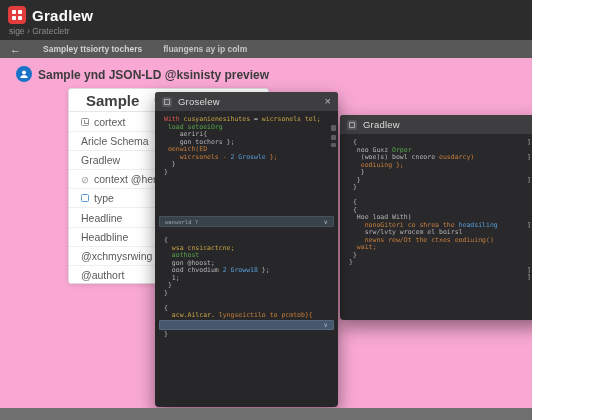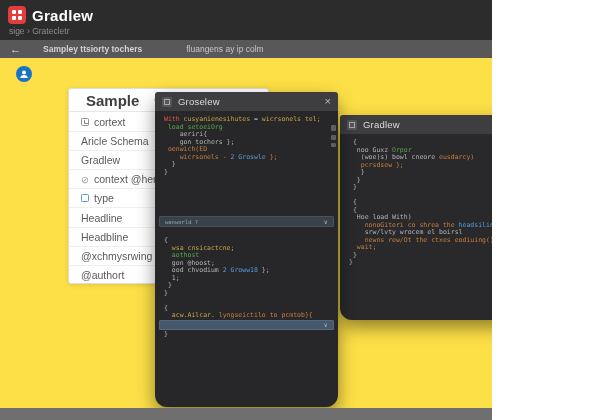--- a/index.html
+++ b/index.html
@@ -1,34 +1,34 @@
 <!DOCTYPE html>
 <html><head>
 <meta charset="utf-8">
 <style>
   *{margin:0;padding:0;box-sizing:border-box}
   html,body{width:600px;height:420px;overflow:hidden}
   body{font-family:"Liberation Sans",sans-serif;background:#fff}
-  .screen{position:relative;width:492px;height:420px;background:#fde047;overflow:hidden}
+  .screen{position:relative;width:532px;height:420px;background:#f9a8d4;overflow:hidden}
 
   
   .titlebar{position:absolute;top:0;left:0;width:600px;height:40px;background:#2c2c2c;z-index:10}
   .app-icon{position:absolute;left:8px;top:6px;width:18px;height:18px;background:#e23c3c;border-radius:4px;
     display:grid;grid-template-columns:4px 4px;grid-template-rows:4px 4px;gap:2px;place-content:center}
   .app-icon i{background:#fff;border-radius:1px;display:block}
   .win-title{position:absolute;left:32px;top:7px;font-size:15px;font-weight:700;color:#fff;letter-spacing:.3px}
   .win-close{position:absolute;right:10px;top:8px;font-size:15px;color:#c9c9c9;line-height:1}
   .breadcrumb{position:absolute;left:9px;top:26px;font-size:8.5px;color:#8d8d8d}
 
   
   .toolbar{position:absolute;top:40px;left:0;width:600px;height:18px;background:#585858;display:flex;align-items:center;z-index:10;
     font-size:8.5px;font-weight:700;color:#d2d2d2}
   .toolbar .back{margin-left:10px;font-size:11px;font-weight:400;color:#e6e6e6}
   .toolbar .t1{margin-left:22px}
-  .toolbar .t2{margin-left:44px;font-weight:400;color:#c6c6c6}
+  .toolbar .t2{margin-left:21px;font-weight:700;color:#c6c6c6}
   .toolbar .kebab{margin-left:auto;margin-right:-1px;color:#ddd;font-size:10px}
 
   
   .person-badge{position:absolute;left:16px;top:66px;width:16px;height:16px;border-radius:50%;background:#1a73c7;z-index:1;
     display:flex;align-items:center;justify-content:center}
   .page-heading{position:absolute;left:38px;top:68px;font-size:12px;font-weight:700;color:#3c3c3c;z-index:1}
 
   
   .panel{position:absolute;left:68px;top:88px;width:201px;height:196px;background:#fff;border:1px solid #ddd;border-radius:3px;
     box-shadow:0 1px 5px rgba(0,0,0,.13);z-index:1}
@@ -39,21 +39,21 @@
   .panel ul{list-style:none}
   .panel li{height:19.1px;display:flex;align-items:center;padding-left:12px;font-size:10.5px;color:#5a5a5a;border-top:1px solid #efefef}
   .panel li:first-child{border-top:none}
   .pi{display:inline-flex;margin-right:5px;align-items:center;justify-content:center}
   .pi-sq{width:8px;height:8px;border:1px solid #8f8f8f;border-radius:1.5px;position:relative}
   .pi-sq::after{content:"";position:absolute;left:1.5px;top:1.5px;width:3px;height:3px;border-left:1px solid #8f8f8f;border-bottom:1px solid #8f8f8f}
   .pi-at{font-size:9.5px;color:#9a9a9a;line-height:1}
   .pi-cb{width:8px;height:8px;border:1.5px solid #5b9bd5;border-radius:1.5px;background:#fff}
 
   
-  .editor{position:absolute;background:#272729;border-radius:12px;box-shadow:0 7px 18px rgba(0,0,0,.45)}
+  .editor{position:absolute;background:#272729;border-radius:4px;box-shadow:0 7px 18px rgba(0,0,0,.45)}
   .editor1{left:155px;top:92px;width:183px;height:315px;z-index:3}
   .editor2{left:340px;top:115px;width:205px;height:205px;z-index:2;background:#29292b}
   .ed-titlebar{height:19px;background:#3e3e40;border-radius:3px 3px 0 0;display:flex;align-items:center;padding:0 7px}
   .ed-icon{width:10px;height:10px;background:#56565a;border-radius:2px;margin-right:6px;position:relative;flex:none}
   .ed-icon::after{content:"";position:absolute;left:2px;top:2px;width:4px;height:4px;border:1px solid #a8a8ac}
   .ed-title{font-size:9.5px;color:#dcdcdc;letter-spacing:.2px}
   .ed-close{margin-left:auto;color:#b9b9b9;font-size:11px;line-height:1}
   .code{padding:5px 0 0 9px;font-family:"DejaVu Sans Mono",monospace;font-size:6.5px}
   .cl{height:7.5px;line-height:7.5px;white-space:pre;position:relative}
   .rm{position:absolute;right:14px;top:0;color:#b8b8b8}
@@ -98,20 +98,21 @@
     <span class="t2">fluangens ay ip colm</span>
     <span class="kebab">⋮</span>
   </nav>
 
   <div class="person-badge">
     <svg width="10" height="10" viewBox="0 0 10 10">
         <circle cx="5" cy="3.4" r="2" fill="#fff"></circle>
         <path d="M1.2 9 C1.5 6.7 3 5.9 5 5.9 C7 5.9 8.5 6.7 8.8 9 Z" fill="#fff"></path>
       </svg>
   </div>
+  <h1 class="page-heading">Sample ynd JSON-LD @ksinisty preview</h1>
 
   <section class="panel">
     <div class="panel-tabs">
       <span class="tab-active">Sample</span>
       <span class="tab-muted">
         <span class="gear">⚙</span>
         <span>H'Ouls Su</span>
       </span>
     </div>
     <ul>
@@ -151,21 +152,21 @@
   <section class="editor editor2">
     <div class="ed-titlebar">
       <span class="ed-icon"></span>
       <span class="ed-title">Gradlew</span>
       <span class="ed-close">×</span>
     </div>
     <div class="code">
         <div class="cl"><span class="c-fg"> {</span><span class="rm">]</span></div>
         <div class="cl"><span class="c-fg">  noo Guxz </span><span class="c-green">Orpor</span></div>
         <div class="cl"><span class="c-fg">   (woe)s) bowl cneore </span><span class="c-orange">eusdarcy)</span><span class="rm">]</span></div>
-        <div class="cl"><span class="c-orange">   pcrsdsew };</span></div>
+        <div class="cl"><span class="c-orange">   eodiuing };</span></div>
         <div class="cl"><span class="c-fg">   }</span></div>
         <div class="cl"><span class="c-fg">  }</span><span class="rm">]</span></div>
         <div class="cl"><span class="c-fg"> }</span></div>
         <div class="cl"> </div>
         <div class="cl"><span class="c-fg"> {</span></div>
         <div class="cl"><span class="c-fg"> {</span></div>
         <div class="cl"><span class="c-fg">  Hoe load With)</span></div>
         <div class="cl"><span class="c-orange">    nonoGiteri co shrea the </span><span class="c-blue">headsiling</span><span class="rm">]</span></div>
         <div class="cl"><span class="c-fg">    srw/lvty wrocem el boirsl</span></div>
         <div class="cl"><span class="c-orange">    newns rew/Ot the ctxes eodiuing()</span></div>

